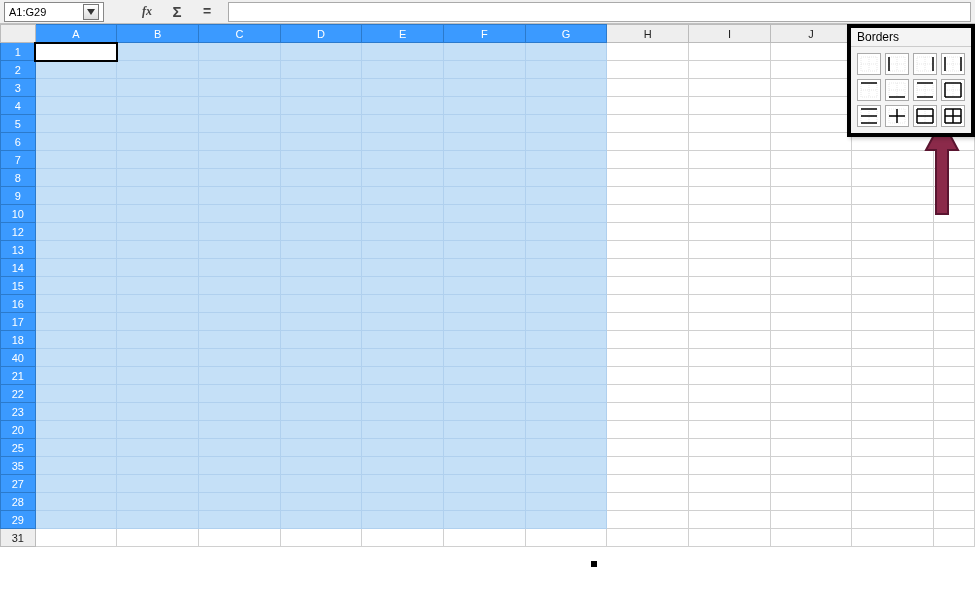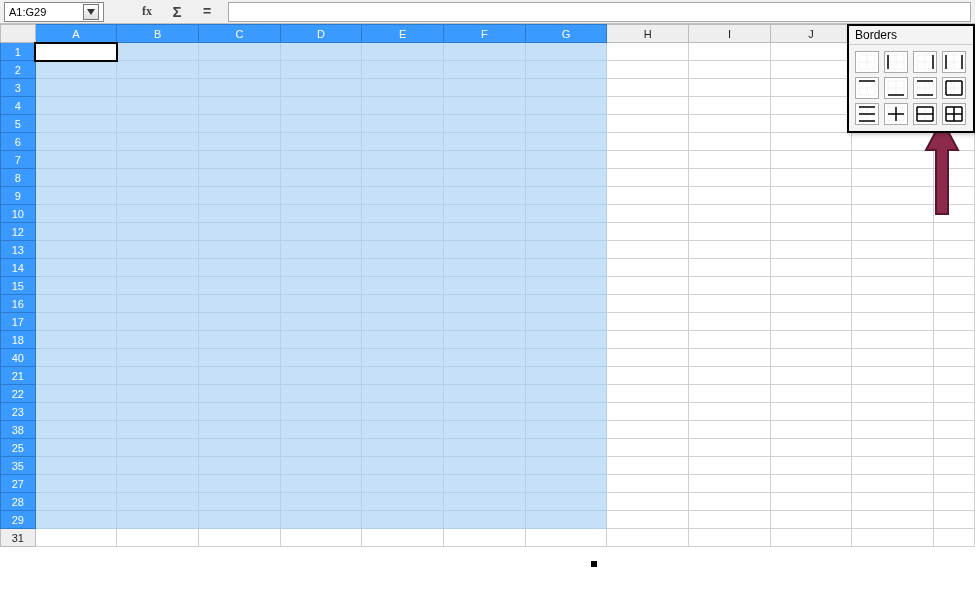--- a/index.html
+++ b/index.html
@@ -113,21 +113,21 @@
     background: #000;
     z-index: 5;
   }
   
   
   .borders-popup {
     position: absolute;
     top: 0; right: 0;
     width: 128px;
     background: #f4f4f4;
-    border: 2px solid #000000;
+    border: 4px solid #000000;
     box-shadow: 2px 2px 4px rgba(0,0,0,0.2);
     z-index: 20;
   }
   .borders-title {
     padding: 2px 6px;
     font-size: 12px;
     color: #000;
     border-bottom: 1px solid #ccc;
   }
   .borders-grid {
@@ -158,21 +158,21 @@
 <div class="formula-bar">
   <div class="name-box">
     <span class="name-box-text">A1:G29</span>
     <span class="name-box-drop">
       <svg width="8" height="6">
           <polygon points="0,0 8,0 4,6" fill="#333"></polygon>
         </svg>
     </span>
   </div>
   <span style="width:10px"></span>
-  <div class="fb-icon" style="font-family:serif;font-size:12px;">
+  <div class="fb-icon" style="font-style:italic;font-family:serif;font-size:12px;">
     <span>fx</span>
   </div>
   <div class="fb-icon" style="font-size:15px;">
     <span>Σ</span>
   </div>
   <div class="fb-icon" style="font-size:14px;">
     <span>=</span>
   </div>
   <input class="formula-input" type="text" value="" style="">
 </div>
@@ -521,21 +521,21 @@
           <td class="cell sel"></td>
           <td class="cell sel"></td>
           <td class="cell sel"></td>
           <td class="cell"></td>
           <td class="cell"></td>
           <td class="cell"></td>
           <td class="cell"></td>
           <td class="cell"></td>
         </tr>
         <tr>
-          <th class="row-head sel">38</th>
+          <th class="row-head sel">20</th>
           <td class="cell sel"></td>
           <td class="cell sel"></td>
           <td class="cell sel"></td>
           <td class="cell sel"></td>
           <td class="cell sel"></td>
           <td class="cell sel"></td>
           <td class="cell sel"></td>
           <td class="cell"></td>
           <td class="cell"></td>
           <td class="cell"></td>

